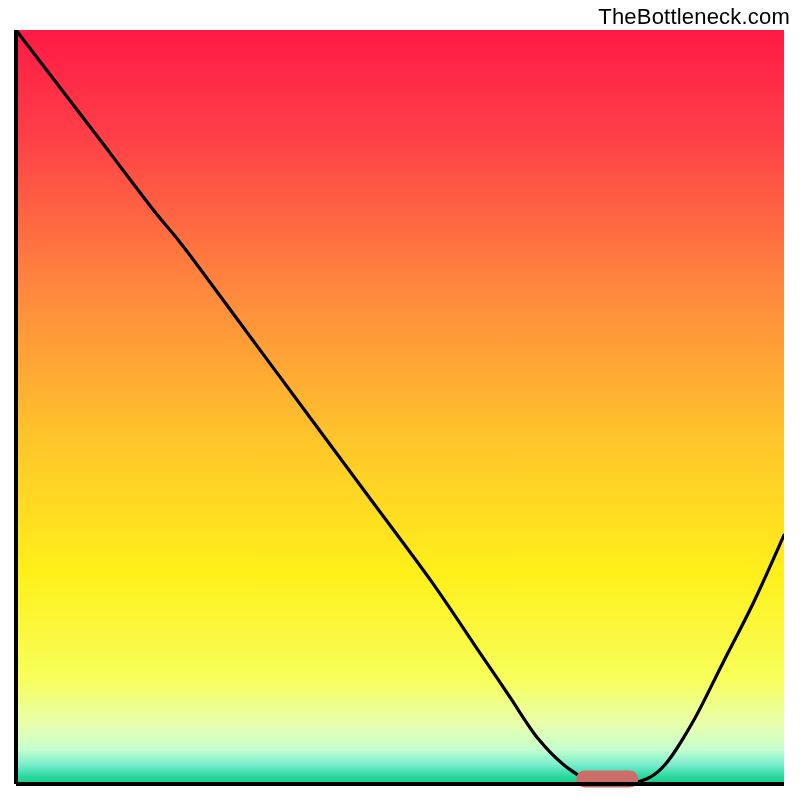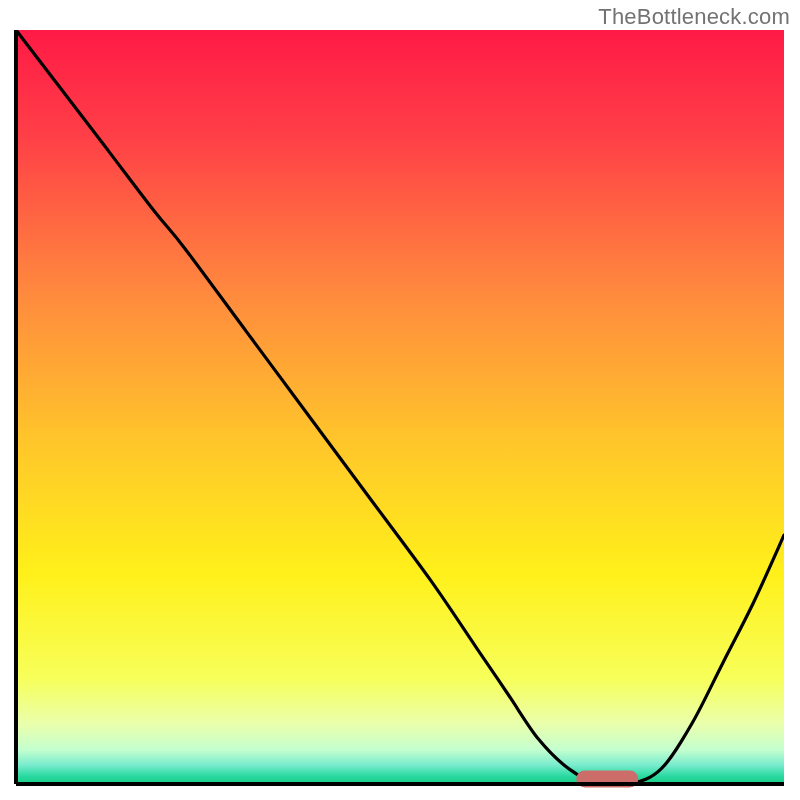--- a/index.html
+++ b/index.html
@@ -12,21 +12,21 @@
   }
   .container {
     position: relative;
     width: 800px;
     height: 800px;
   }
   .watermark {
     position: absolute;
     top: 4px;
     right: 10px;
-    color: #737373;
+    color: #000000;
     font-size: 22px;
     font-weight: 500;
     letter-spacing: 0.2px;
     z-index: 30;
   }
   .frame {
     position: absolute;
     left: 16px;
     top: 30px;
     width: 768px;

